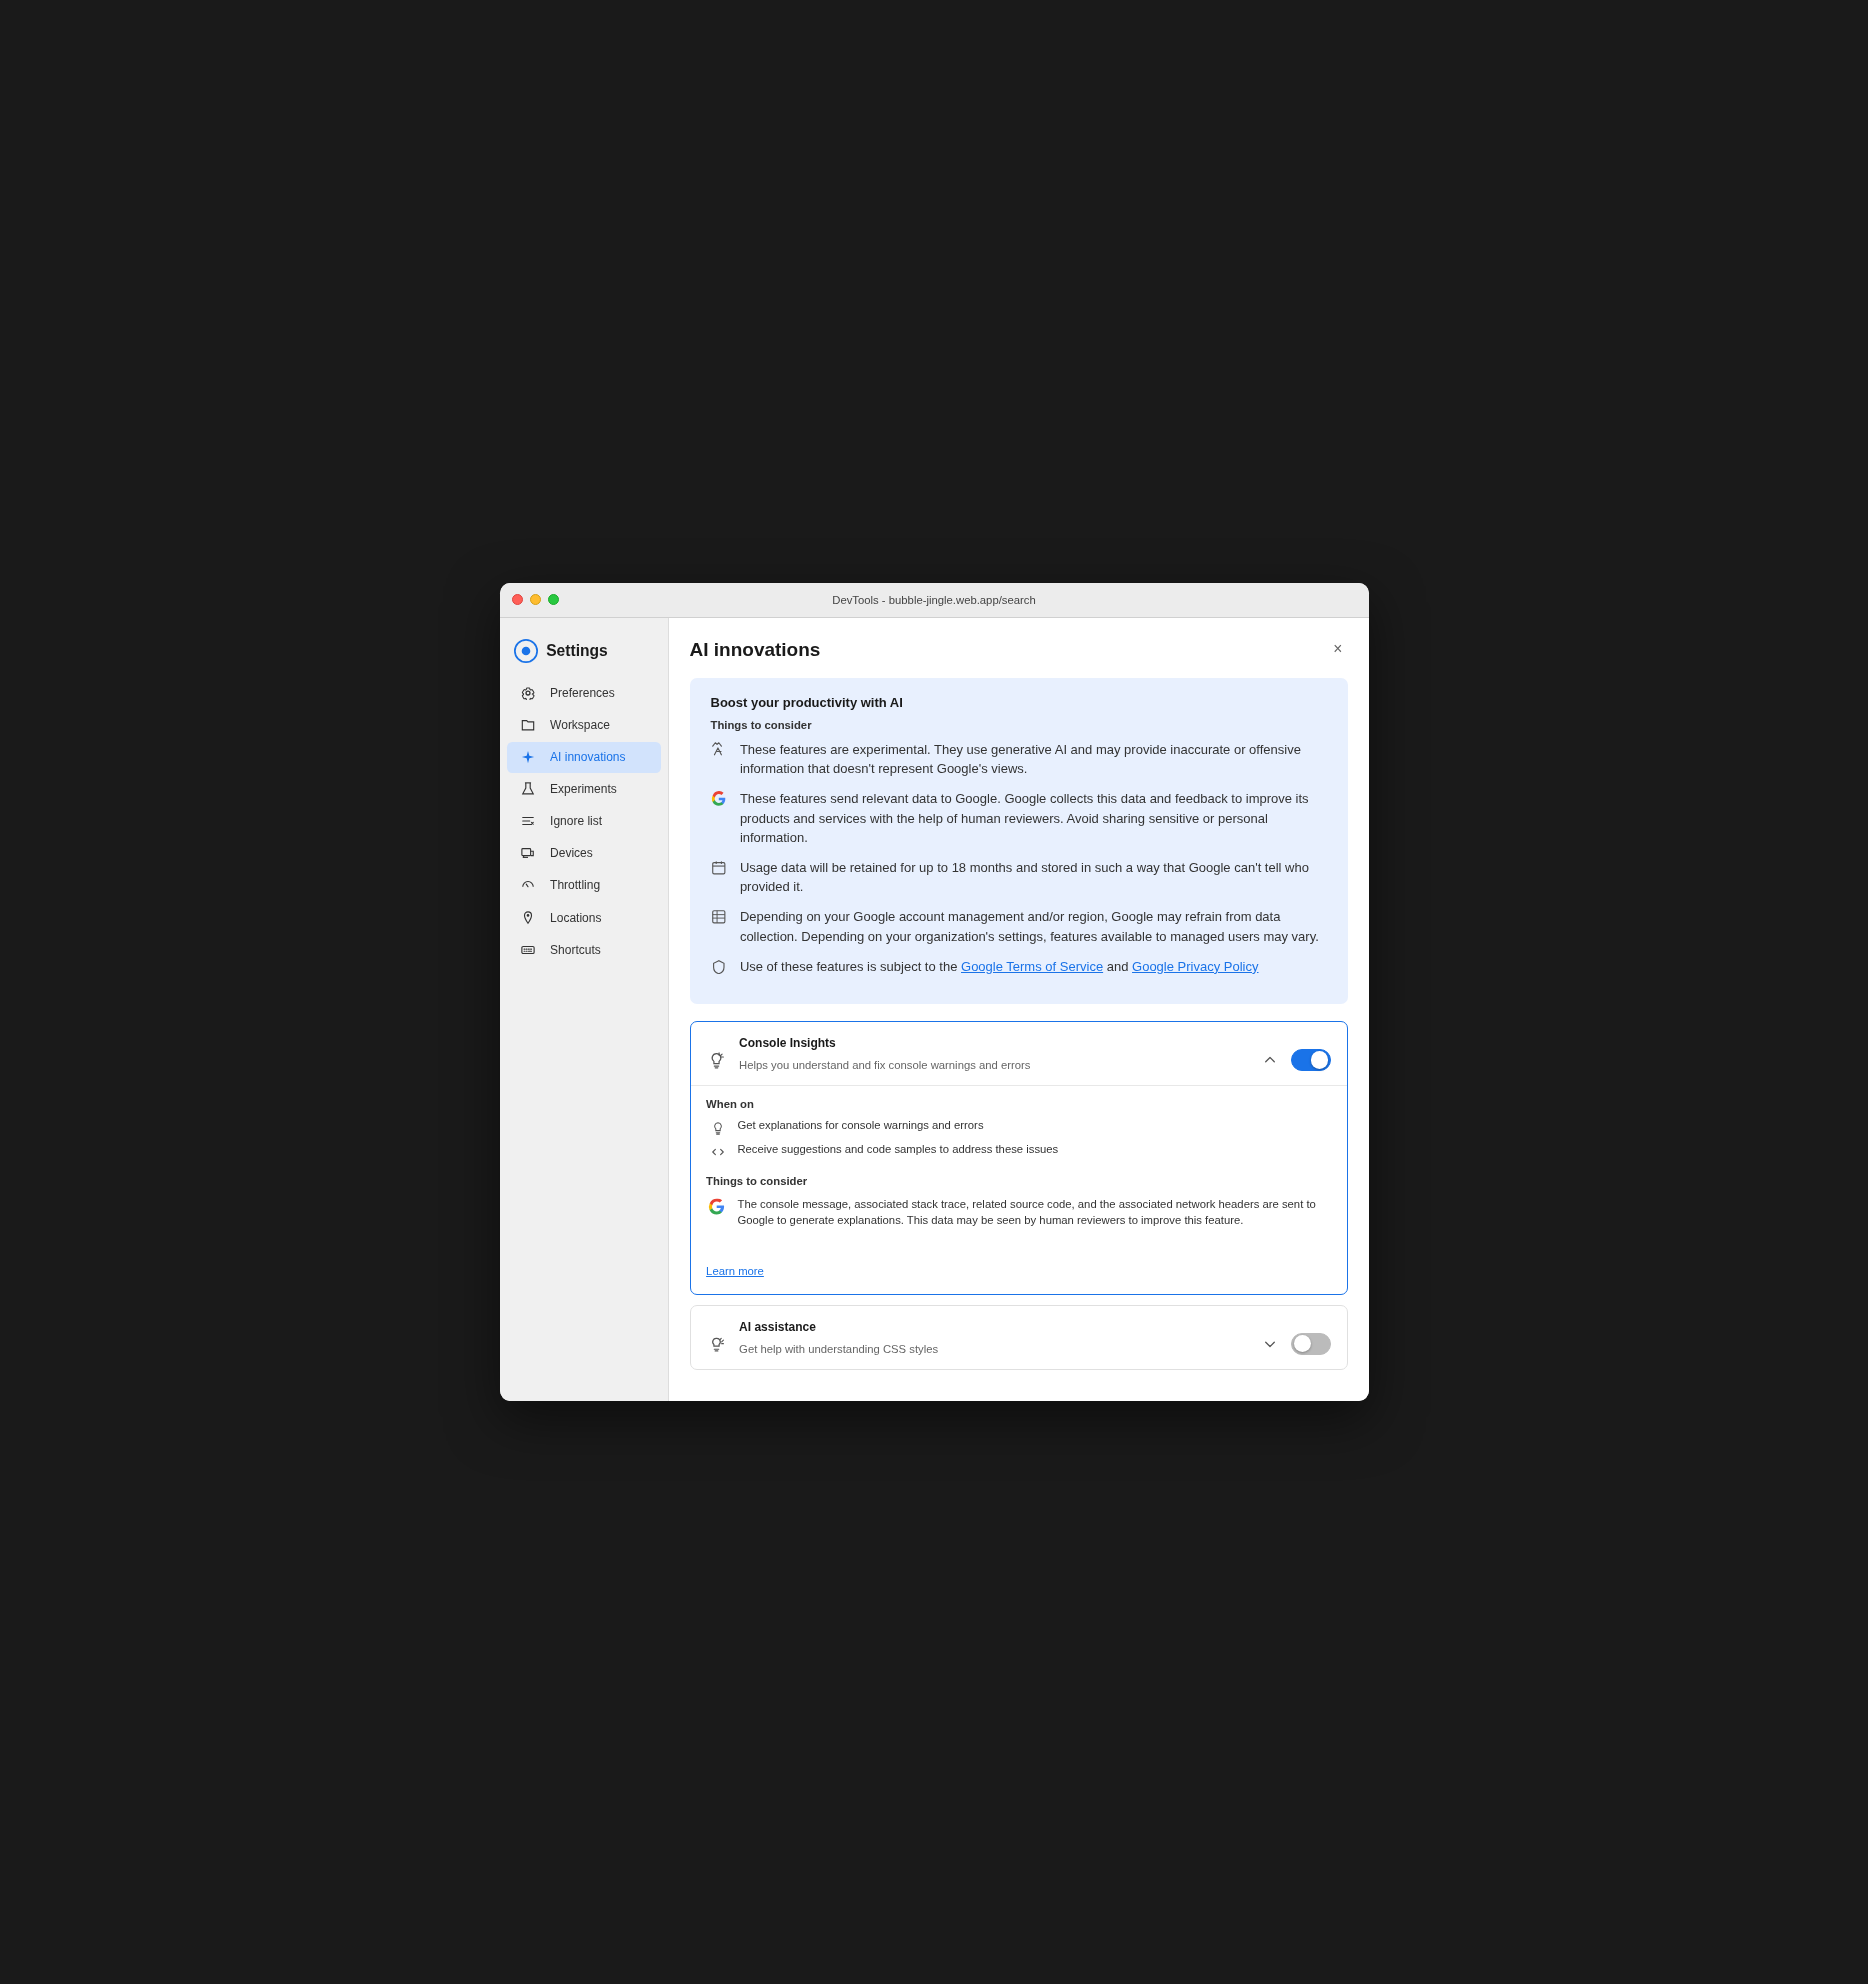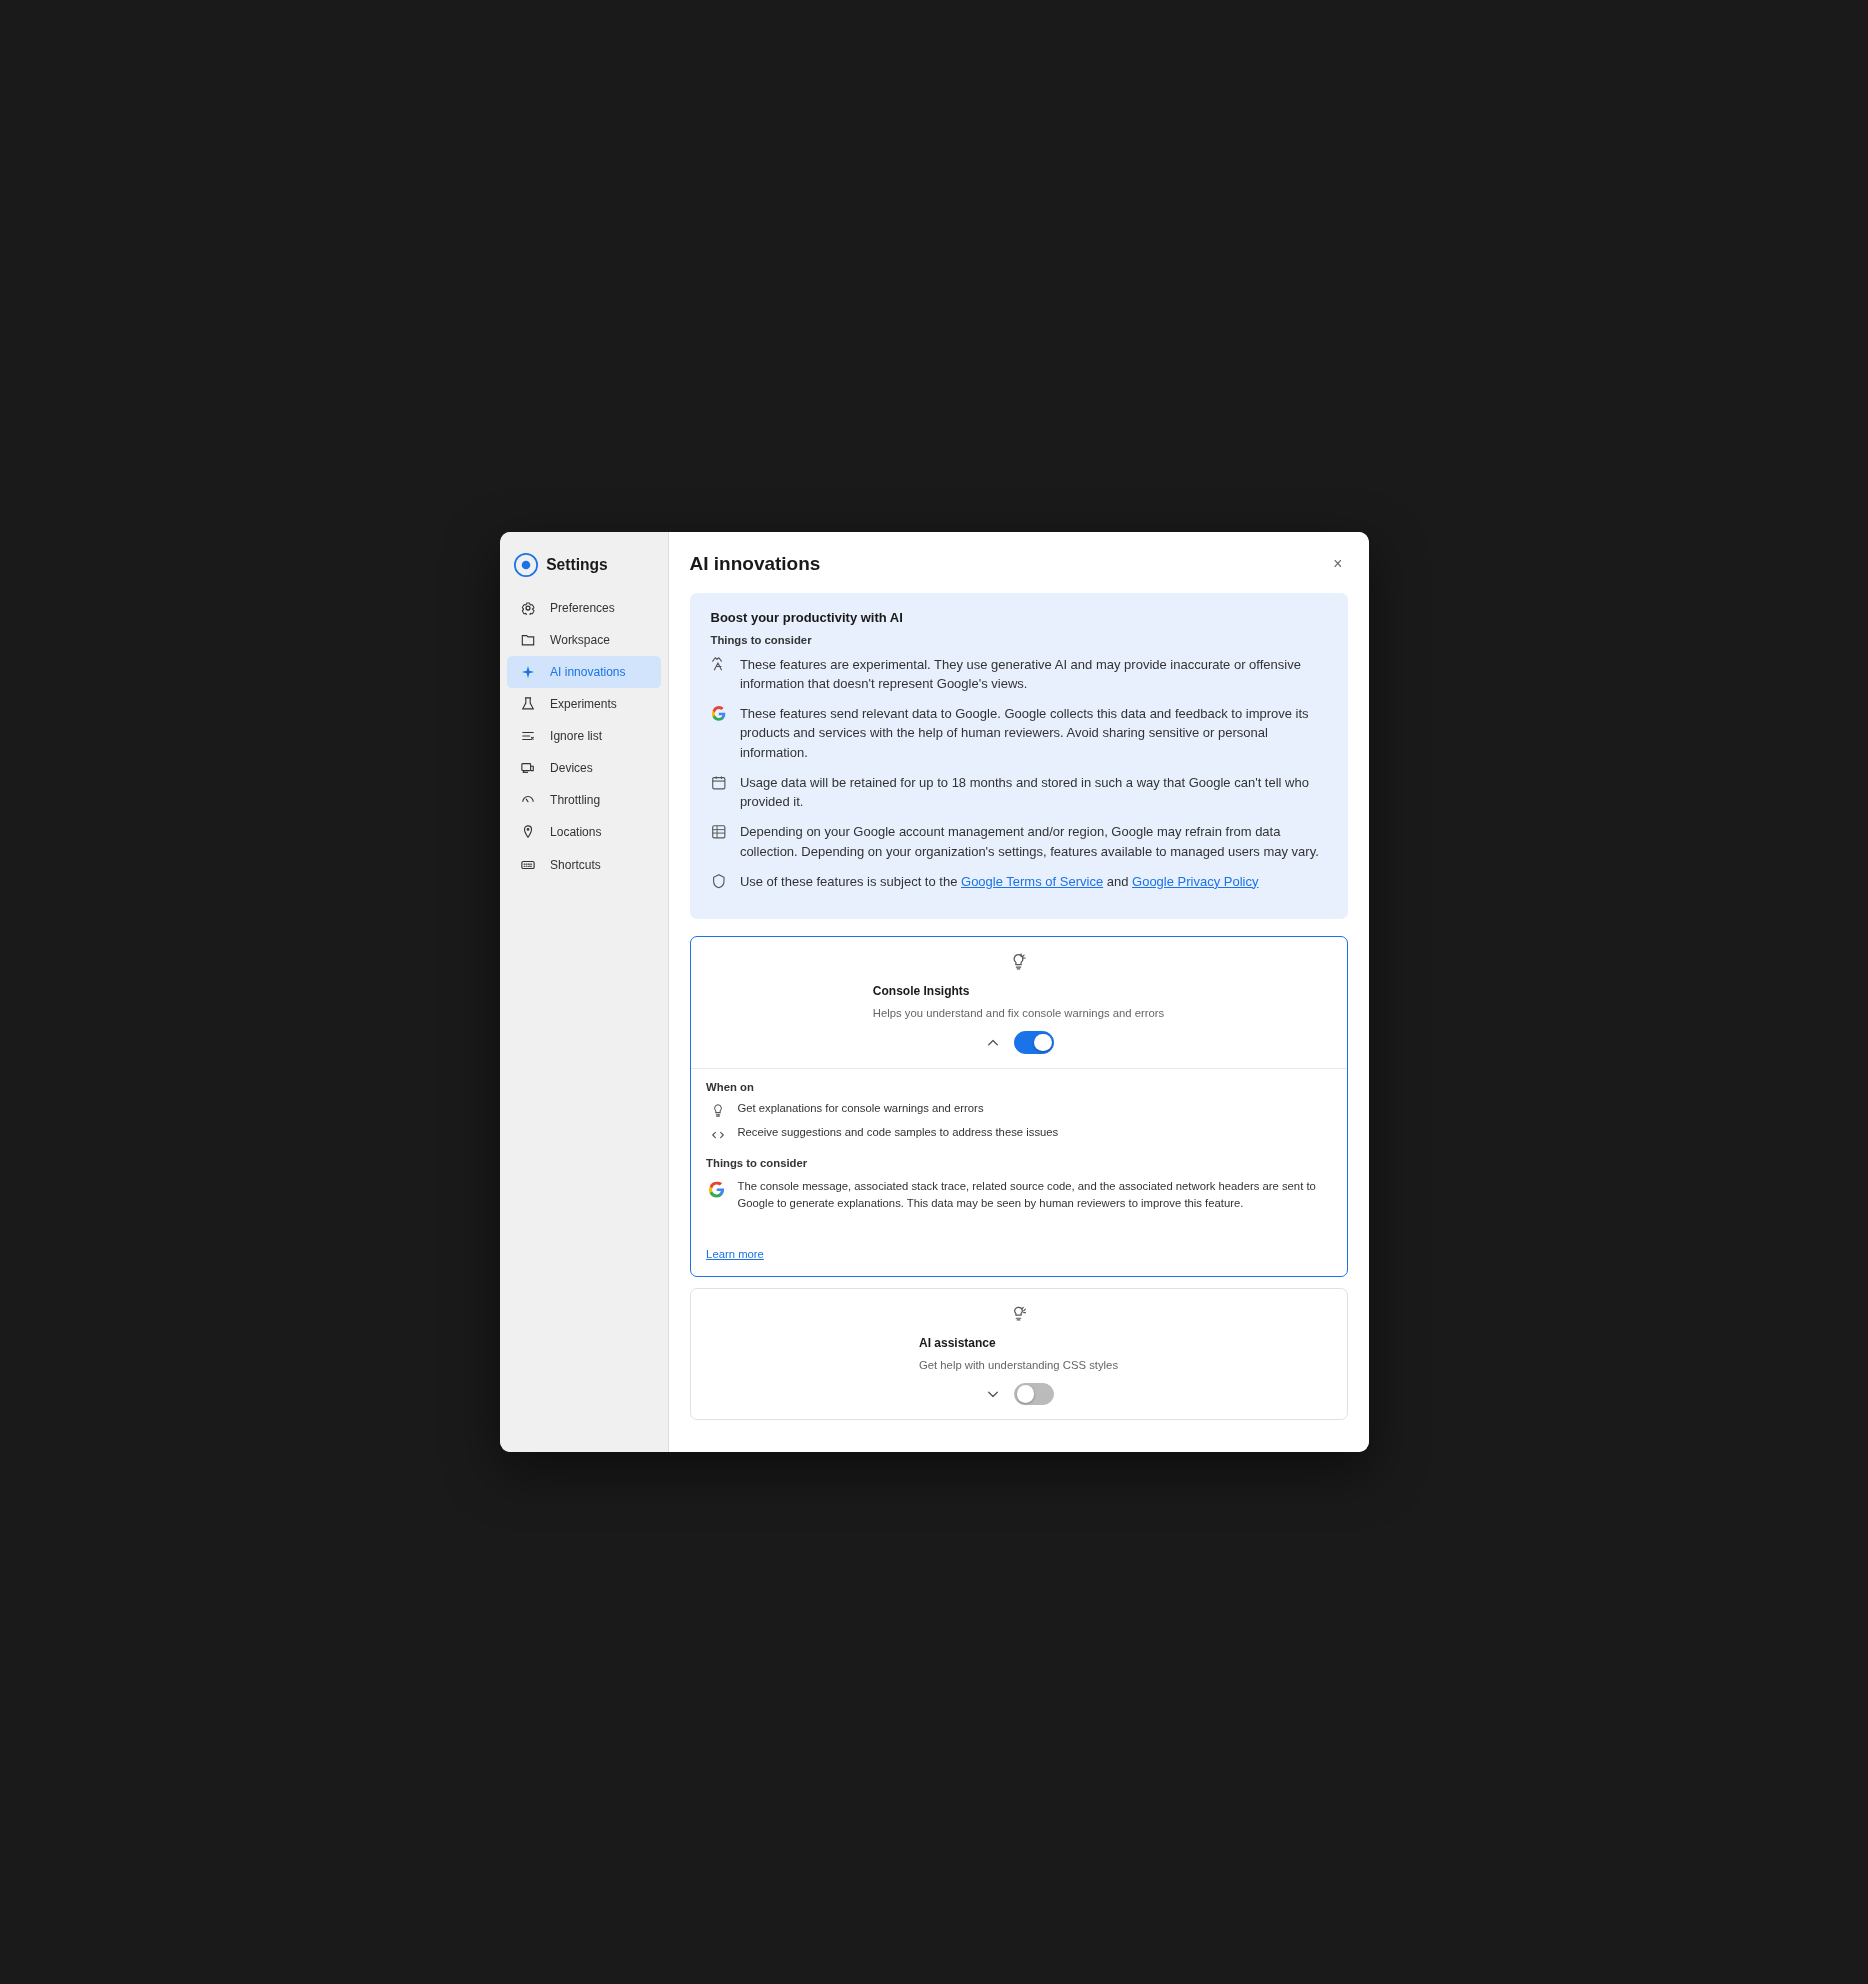--- a/index.html
+++ b/index.html
@@ -178,24 +178,23 @@
       border-radius: 7px;
       margin-bottom: 10.4px;
       background: #fff;
       overflow: hidden;
     }
     .feature-card.collapsed {
       border: 0.9px solid #e0e0e0;
     }
     .feature-card-header {
       display: flex;
-      align-items: center;
+      align-items: flex-end;
       padding: 14px 15.6px;
       gap: 12px;
-      flex-direction: column;
     }
     .feature-card-icon {
       width: 21px;
       height: 21px;
       flex-shrink: 0;
       color: #555;
       display: flex;
       align-items: center;
       justify-content: center;
     }
@@ -325,20 +324,28 @@
       cursor: pointer;
       margin-top: 27px;
       display: inline-block;
     }
   </style>
 </head>
 <body>
 
 <div class="window">
 
+  <div class="titlebar">
+    <div class="traffic-lights">
+      <div class="traffic-light tl-close"></div>
+      <div class="traffic-light tl-min"></div>
+      <div class="traffic-light tl-max"></div>
+    </div>
+    <span class="titlebar-text">DevTools - bubble-jingle.web.app/search</span>
+  </div>
 
   <div class="content">
 
     <div class="sidebar">
       <div class="sidebar-header">
         <div class="sidebar-header-icon">
           <svg viewBox="0 0 28 28" fill="none" xmlns="http://www.w3.org/2000/svg" width="24" height="24">
             <circle cx="14" cy="14" r="13" stroke="#1a73e8" stroke-width="2" fill="none"></circle>
             <circle cx="14" cy="14" r="5" fill="#1a73e8"></circle>
           </svg>

